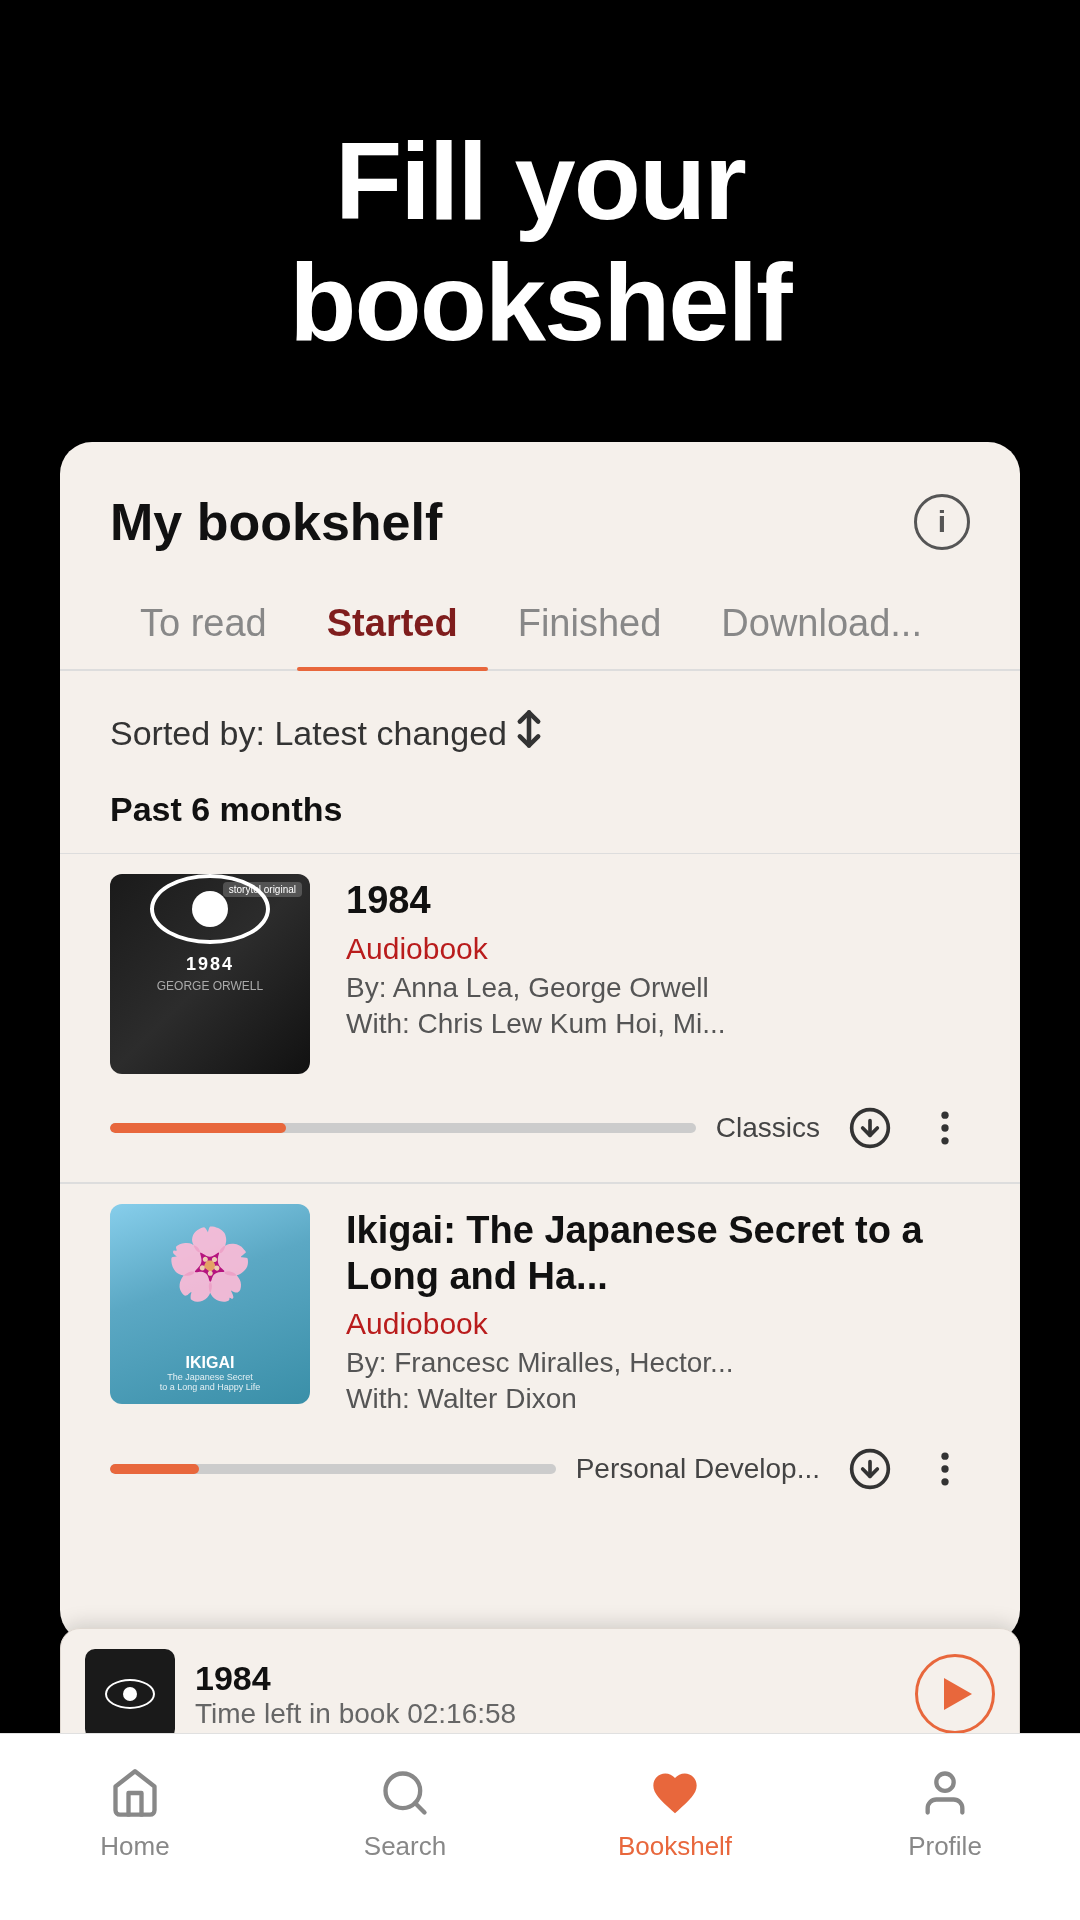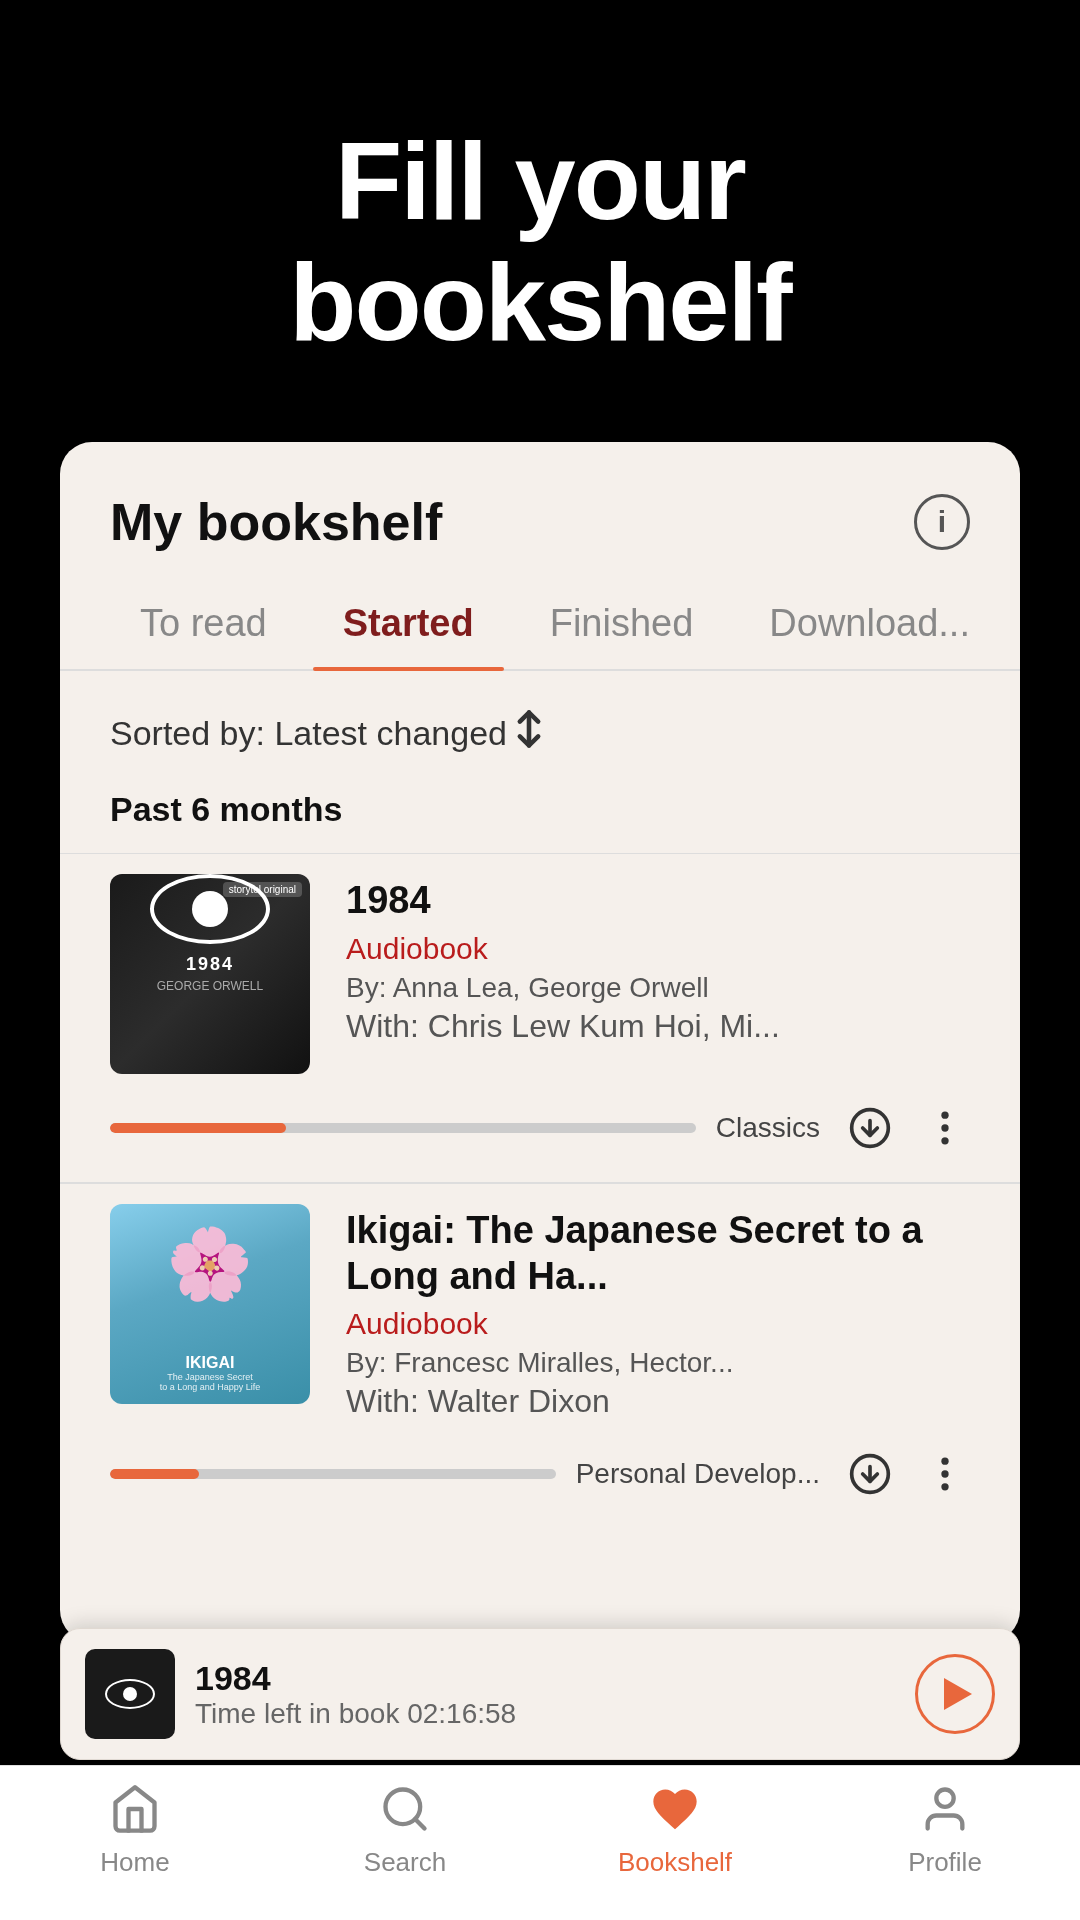--- a/index.html
+++ b/index.html
@@ -56,21 +56,21 @@
       color: #555;
       font-size: 30px;
       font-weight: bold;
       cursor: pointer;
     }
 
     .tabs {
       display: flex;
       padding: 0 50px;
       border-bottom: 2px solid #ddd;
-      gap: 16px;
+      gap: 0;
     }
     .tab {
       padding: 20px 30px 24px;
       font-size: 38px;
       font-weight: 500;
       color: #888;
       cursor: pointer;
       position: relative;
       white-space: nowrap;
     }
@@ -235,21 +235,21 @@
       font-size: 30px;
       color: #b91c1c;
       margin-bottom: 6px;
     }
     .book-author {
       font-size: 28px;
       color: #555;
       margin-bottom: 4px;
     }
     .book-narrator {
-      font-size: 32px;
+      font-size: 28px;
       color: #555;
     }
 
     .book-footer {
       display: flex;
       align-items: center;
       padding: 24px 0 24px;
       gap: 20px;
     }
     .progress-bar-container {
@@ -363,21 +363,21 @@
       margin-left: 6px;
     }
 
     
     .bottom-nav {
       position: fixed;
       bottom: 0;
       left: 0;
       right: 0;
       width: 1080px;
-      height: 155px;
+      height: 187px;
       background: #fff;
       display: flex;
       align-items: center;
       justify-content: space-around;
       border-top: 1px solid #e0e0e0;
       padding-bottom: 26px;
     }
     .nav-item {
       display: flex;
       flex-direction: column;

